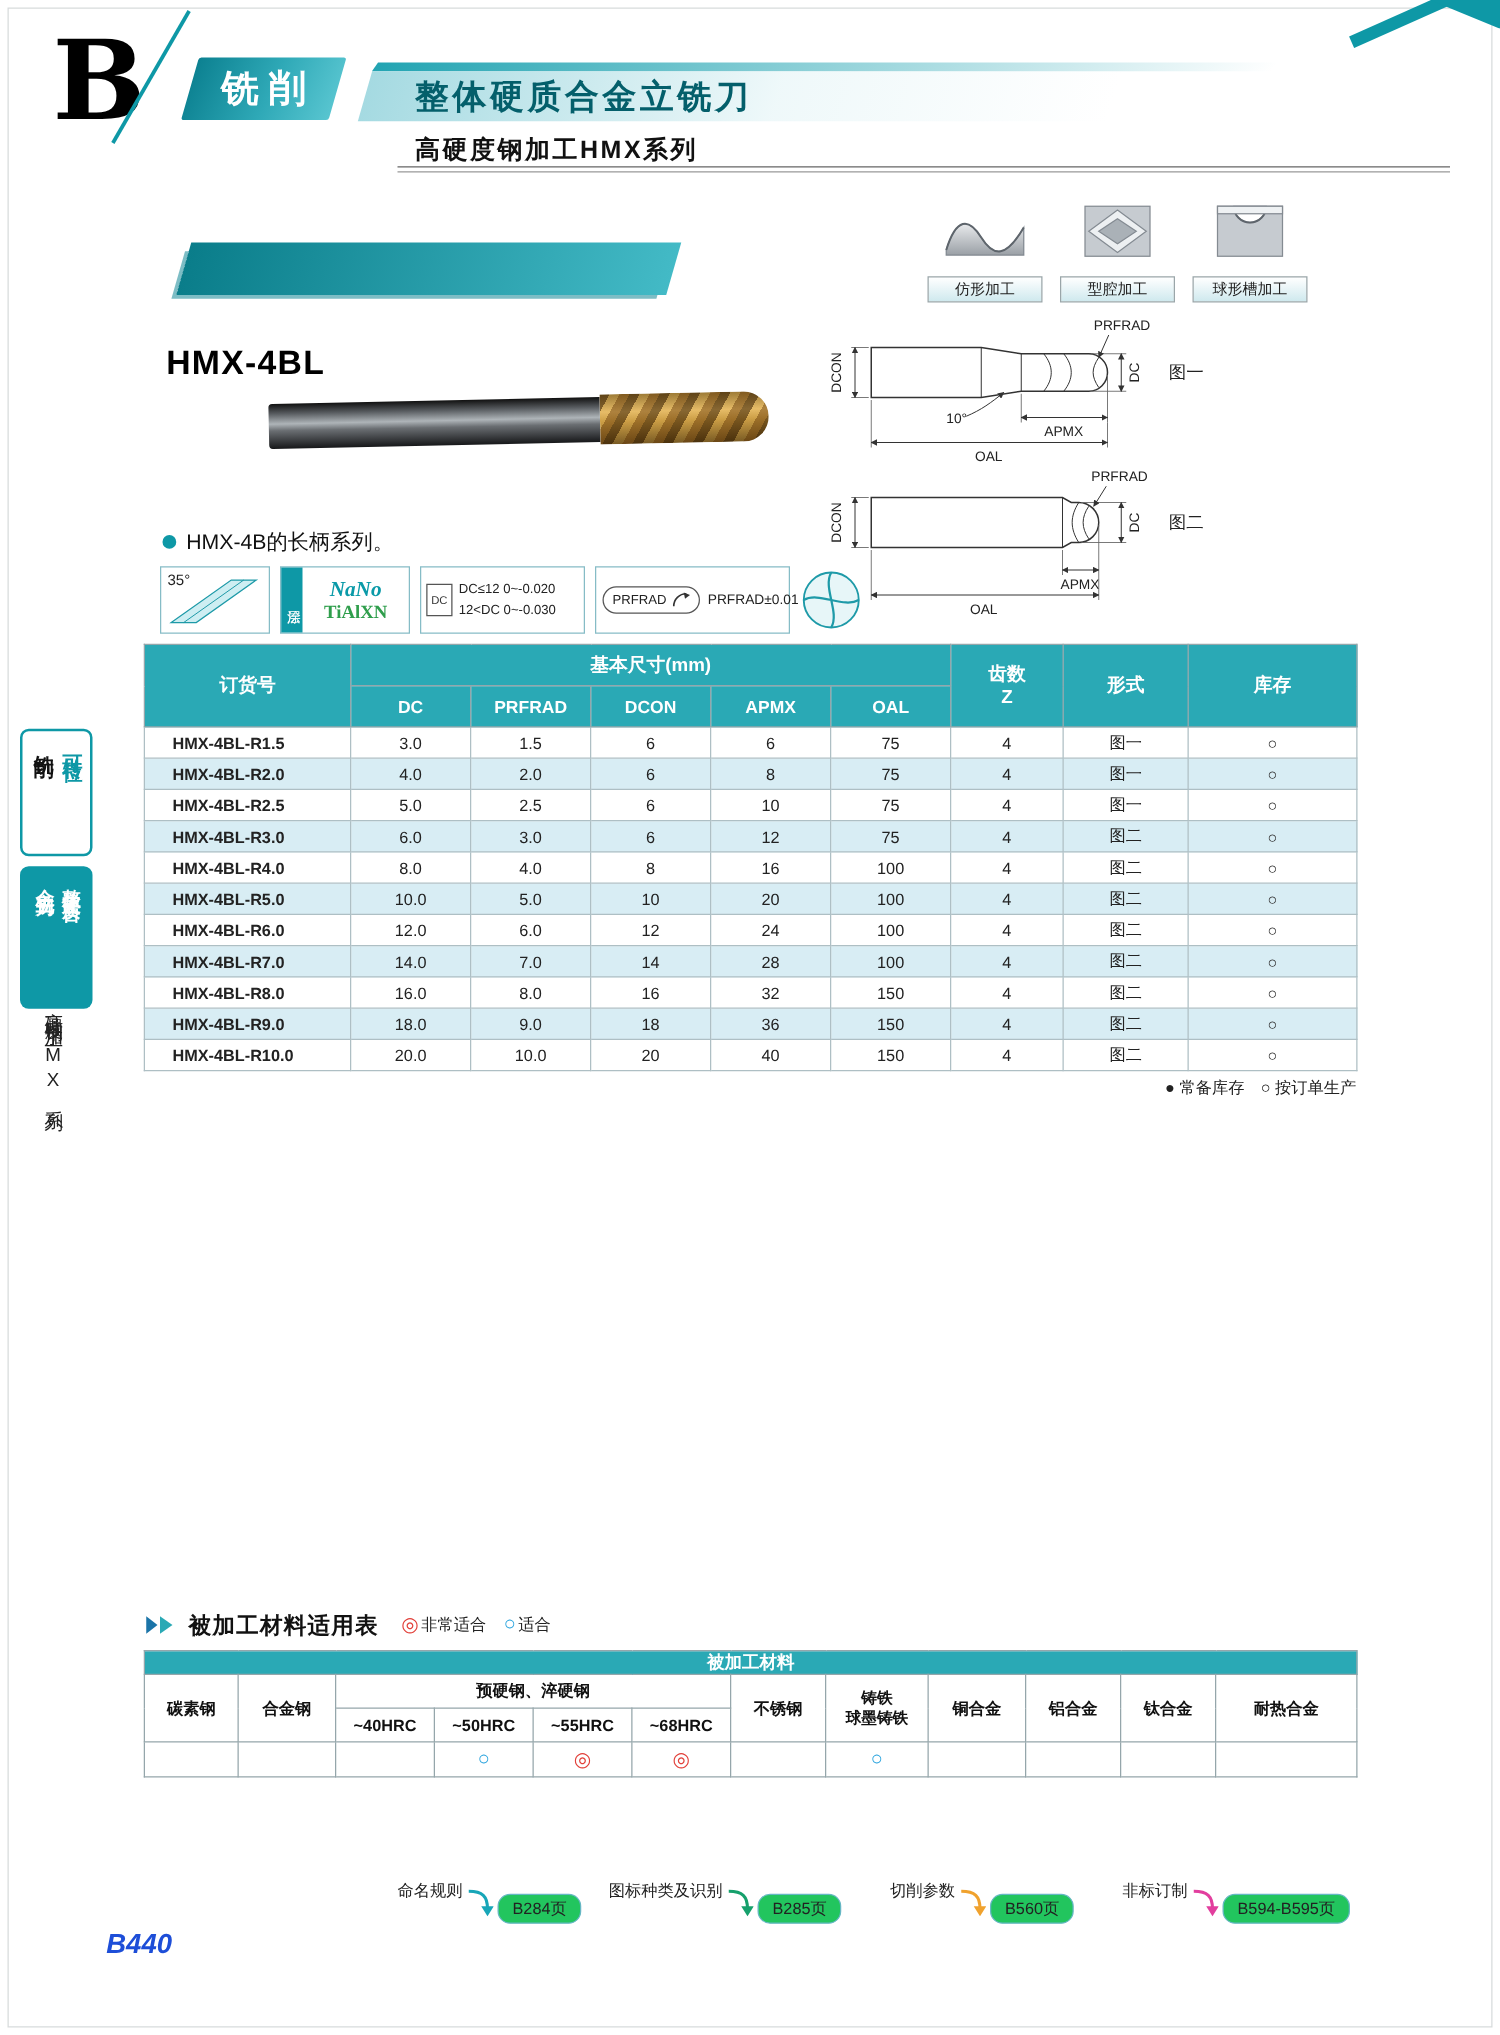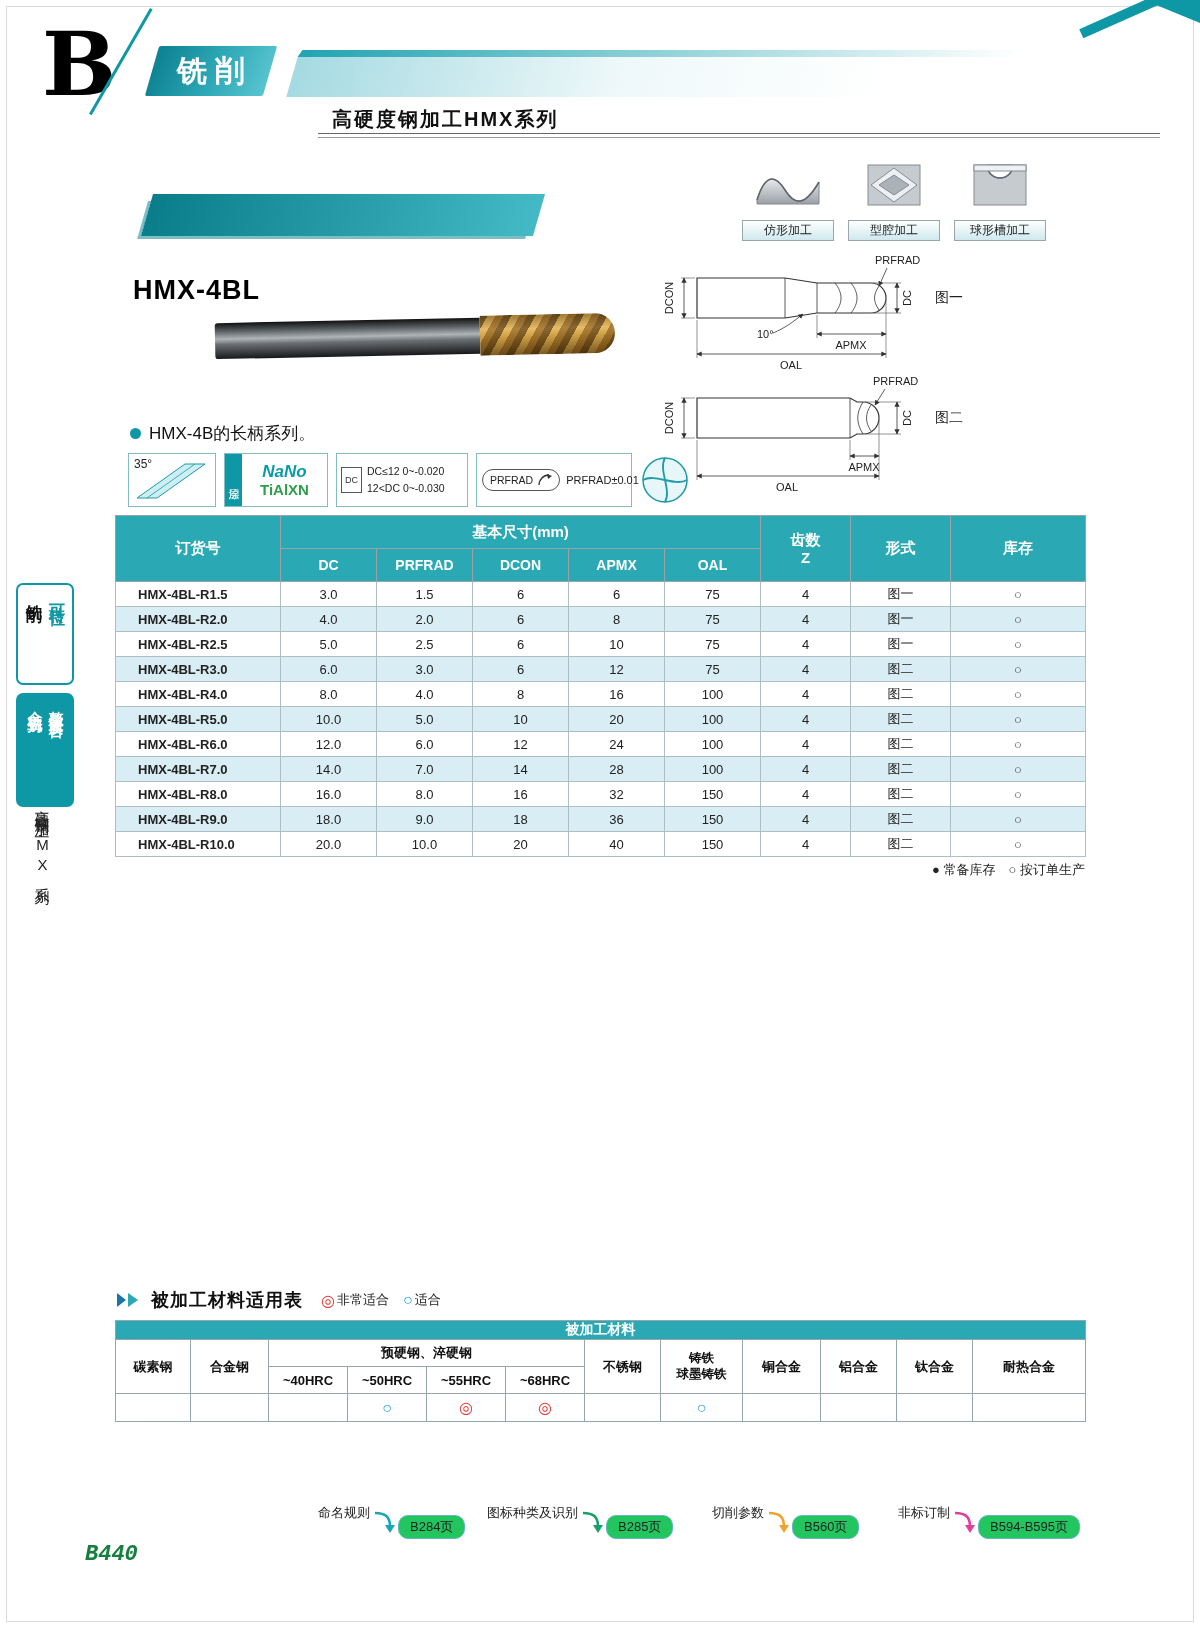--- a/index.html
+++ b/index.html
@@ -47,21 +47,21 @@
 
   
   .series-note { position:absolute; left:130px; top:422px; display:flex; align-items:center; gap:8px; font-size:17px; color:#111; }
   .note-dot { width:11px; height:11px; border-radius:50%; background:var(--accent,#0e98a6); display:inline-block; }
   .spec-icons { position:absolute; left:128px; top:452px; display:flex; gap:8px; align-items:center; height:56px; }
   .si-box { height:54px; border:1px solid #86bcc6; background:#fff; position:relative; display:flex; align-items:center; }
   .si-helix { width:88px; }
   .si-helix .deg { position:absolute; left:5px; top:3px; font-size:12px; color:#222; }
   .si-coating { width:104px; }
   .coat-strip { width:17px; height:100%; background:var(--accent,#0e98a6); color:#fff; font-size:11px; display:flex; align-items:center; justify-content:center; writing-mode:vertical-rl; text-orientation:upright; }
-  .coat-body { flex:1; text-align:center; }
+  .coat-body { flex:1; text-align:center;font-family:Liberation Serif, serif; }
   .coat-l1 { font-size:17px; font-weight:bold; font-style:italic; color:#0a9aa8; line-height:1.2; }
   .coat-l2 { font-size:15px; font-weight:bold; color:#2f9e4c; line-height:1.1; }
   .si-tol { width:132px; padding:0 4px; gap:5px; }
   .dc-icon { border:1px solid #555; font-size:9px; padding:7px 3px; color:#333; }
   .tol-lines { font-size:10.5px; line-height:1.6; color:#222; white-space:nowrap; }
   .si-prfrad { width:156px; padding:0 5px; gap:6px; }
   .prfrad-pill { border:1.5px solid #555; border-radius:13px; padding:3px 7px; font-size:10.5px; display:flex; align-items:center; gap:4px; color:#222; }
   .prfrad-text { font-size:11px; color:#222; white-space:nowrap; }
   .si-flute { border:none; }
 
@@ -101,34 +101,35 @@
   .materials .two-line { font-size:12.5px; line-height:1.25; display:block; }
   .materials tbody td { height:28px; text-align:center; background:#fff; font-size:16px; }
   .materials td.rate-excellent { color:var(--c-excellent,#e2403a); }
   .materials td.rate-good { color:var(--c-good,#2ba4de); }
 
   
   .flink { position:absolute; top:1502px; display:flex; align-items:flex-start; }
   .flabel { font-size:13px; color:#222; padding-top:2px; }
   .farrow { margin:8px 3px 0 3px; }
   .fbadge { margin-top:13px; border:1px solid #66b7c4; border-radius:10px; padding:2px 11px; font-size:13px; background:#22c55e; color:#222; white-space:nowrap; }
-  .page-number { position:absolute; left:85px; top:1542px; font-family:Liberation Mono, monospace; font-style:italic; font-weight:bold; font-size:22px; color:#15803d; }
+  .page-number { position:absolute; left:85px; top:1542px; font-family:Liberation Sans, sans-serif; font-style:italic; font-weight:bold; font-size:22px; color:#1d4ed8; }
 </style>
 </head>
 <body>
 
 <div class="page">
   <div class="frame"></div>
 
   <div class="b-letter">B</div>
   <div class="diag-line"></div>
   <div class="category-box"></div>
   <div class="category-text">铣削</div>
   <div class="title-band-top"></div>
   <div class="title-band-bg"></div>
+  <div class="main-title">整体硬质合金立铣刀</div>
   <div class="subtitle">高硬度钢加工HMX系列</div>
   <div class="subtitle-rule"></div>
   <div class="corner-stripe"></div>
   <div class="corner-tri"></div>
 
   <div class="process-icons">
     <div class="pi-item">
       <svg width="70" height="54" viewBox="0 0 70 54">
         <defs>
             <linearGradient id="g1" x1="0" y1="0" x2="0" y2="1">

